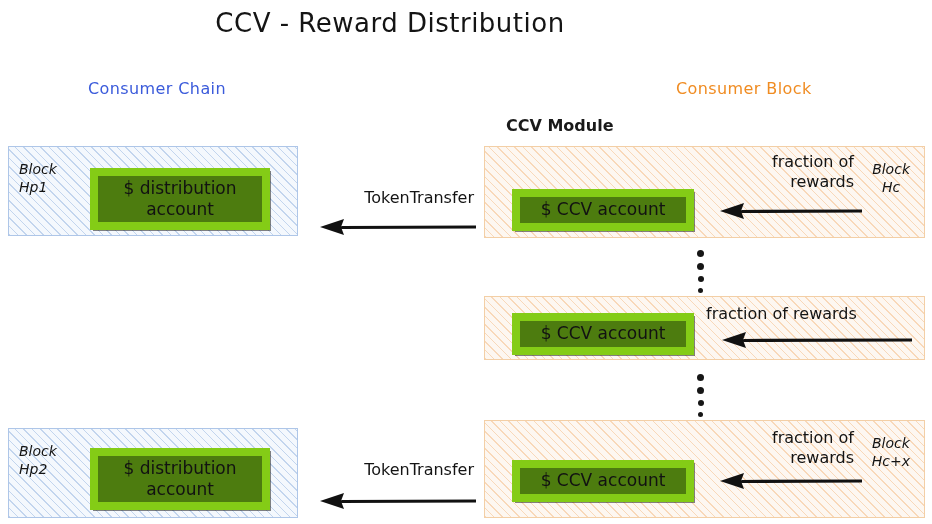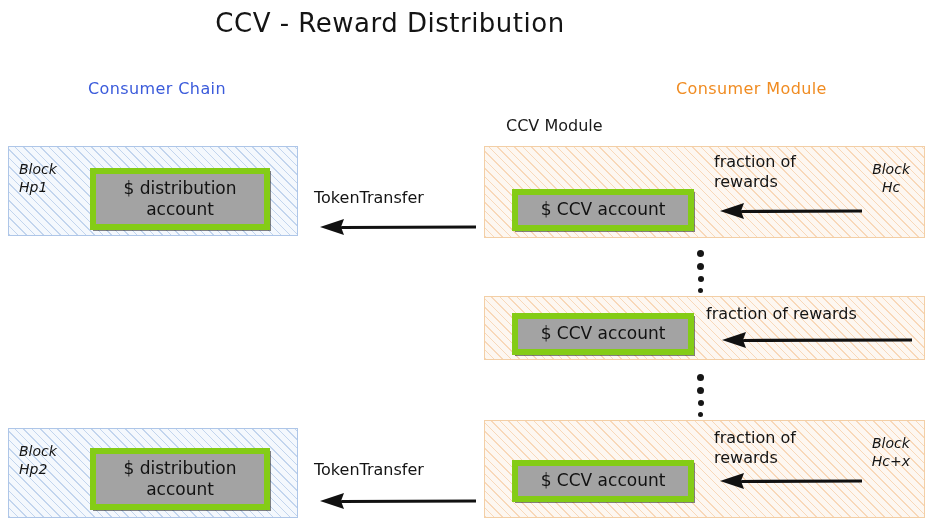--- a/index.html
+++ b/index.html
@@ -45,20 +45,21 @@
     top: 79px;
     color: #f08c22;
   }
   #ccv-module-label {
     position: absolute;
     left: 506px;
     top: 116px;
     font-size: 16px;
     color: #1a1a1a;
     white-space: nowrap;
+    font-weight: bold;
   }
 
   
   .chain-block {
     position: absolute;
     box-sizing: border-box;
   }
   .chain-block.provider {
     border: 1px solid #aec6e8;
     background-color: #f4f8fd;
@@ -93,42 +94,42 @@
   .block-caption.left-caption {
     left: 10px;
     top: 14px;
     text-align: left;
   }
 
   
   .account-box {
     position: absolute;
     box-sizing: border-box;
-    background: #a3a3a3;
-    border: 6px solid #84cc16;
+    background: #4d7c0f;
+    border: 8px solid #84cc16;
     box-shadow: 2px 2px 0 -1px rgba(30,30,30,0.55);
     display: flex;
     align-items: center;
     justify-content: center;
     text-align: center;
     font-size: 17px;
     line-height: 1.25;
     color: #121212;
     white-space: pre-line;
   }
 
   
   .arrow-wrap { position: absolute; }
   .arrow-label {
     position: absolute;
     font-size: 16px;
     line-height: 1.25;
     color: #141414;
     white-space: pre-line;
-    text-align: left;
+    text-align: right;
   }
 
   
   .ellipsis-dots {
     position: absolute;
     display: flex;
     flex-direction: column;
     align-items: center;
   }
   .ellipsis-dots i {
@@ -136,21 +137,21 @@
     background: #161616;
     border-radius: 50%;
   }
 </style>
 </head>
 <body>
 
 <div id="diagram-title">CCV - Reward Distribution</div>
 
 <div class="chain-label" id="provider-chain-label">Consumer Chain</div>
-<div class="chain-label" id="consumer-chain-label">Consumer Module</div>
+<div class="chain-label" id="consumer-chain-label">Consumer Block</div>
 <div id="ccv-module-label">CCV Module</div>
 
 <div class="chain-block provider" style="left:8px; top:146px; width:290px; height:90px;">
   <div class="block-caption left-caption">Block
 Hp1</div>
 </div>
 <div class="account-box" style="left:90px; top:168px; width:180px; height:62px;">$ distribution
 account</div>
 
 <div class="arrow-label" style="left:314px; top:188px; width:160px;">TokenTransfer</div>

